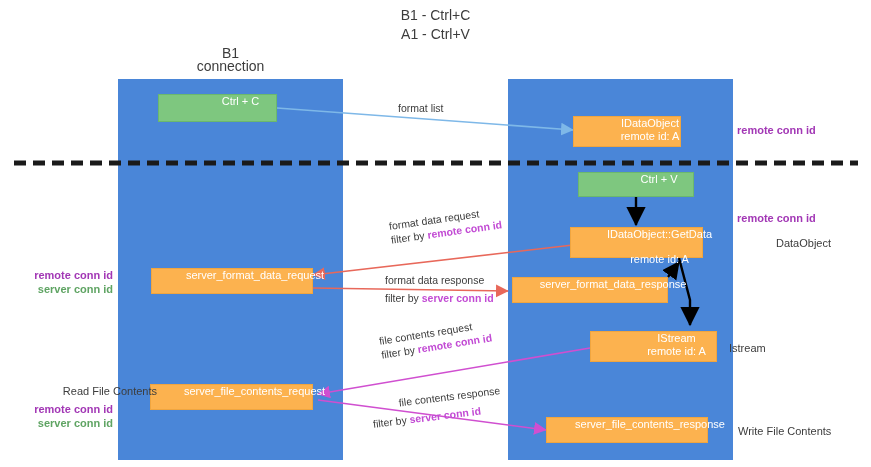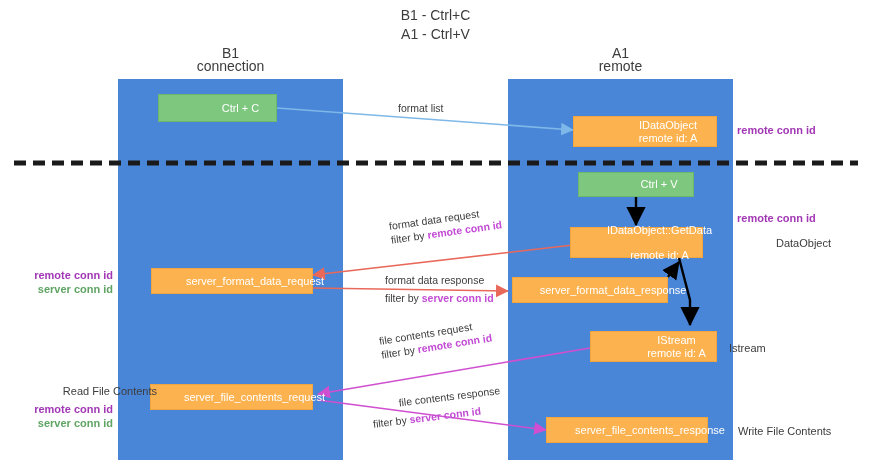--- a/index.html
+++ b/index.html
@@ -38,21 +38,20 @@
     position: absolute;
     background: #4a86d8;
   }
   
   .node {
     position: absolute;
     box-sizing: border-box;
     display: flex;
     flex-direction: column;
     align-items: center;
-    justify-content: center;
     color: #ffffff;
     font-size: 11px;
     line-height: 13px;
     text-align: center;
     border: 1px solid rgba(0,0,0,0.12);
     padding-left: 46px;
   }
   .node.green { background: #7ec77f; border-color: #6bb86d; }
   .node.orange { background: #fcb24f; border-color: #f0a53f; }
   
@@ -92,24 +91,20 @@
 
   <div class="title">
     <div>B1 - Ctrl+C</div>
     <div>A1 - Ctrl+V</div>
   </div>
 
   <div class="col-head" style="left:118px; top:47px; width:225px;">
     <div>B1</div>
     <div>connection</div>
   </div>
-  <div class="col-head" style="left:508px; top:47px; width:225px;">
-    <div>A1</div>
-    <div>remote</div>
-  </div>
 
   <div class="lane" style="left:118px; top:79px; width:225px; height:381px;"></div>
   <div class="lane" style="left:508px; top:79px; width:225px; height:381px;"></div>
 
   <svg class="layer">
     <defs>
       <marker id="ar-blue" markerWidth="9" markerHeight="9" refX="7.5" refY="4" orient="auto">
         <path d="M0,0 L8,4 L0,8 z" fill="#7eb8e8"></path>
       </marker>
       <marker id="ar-black" markerWidth="9" markerHeight="9" refX="7.5" refY="4" orient="auto">
@@ -139,21 +134,21 @@
 
     <line x1="590" y1="348" x2="318" y2="394" stroke="#d04fd0" stroke-width="1.6" marker-end="url(#ar-magenta)"></line>
 
     <line x1="318" y1="400" x2="546" y2="430" stroke="#d04fd0" stroke-width="1.6" marker-end="url(#ar-magenta)"></line>
   </svg>
 
   <div class="node green" style="left:158px; top:94px; width:119px; height:28px;">
     <div>Ctrl + C</div>
   </div>
 
-  <div class="node orange" style="left:573px; top:116px; width:144px; height:31px;">
+  <div class="node orange" style="left:573px; top:116px; width:108px; height:31px;">
     <div>IDataObject</div>
     <div>remote id: A</div>
   </div>
 
   <div class="node green" style="left:578px; top:172px; width:116px; height:25px;">
     <div>Ctrl + V</div>
   </div>
 
   <div class="node orange" style="left:570px; top:227px; width:133px; height:31px;gap:12px;">
     <div>IDataObject::GetData</div>

